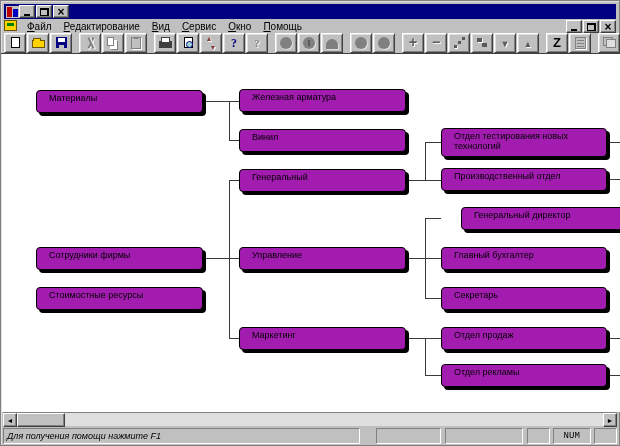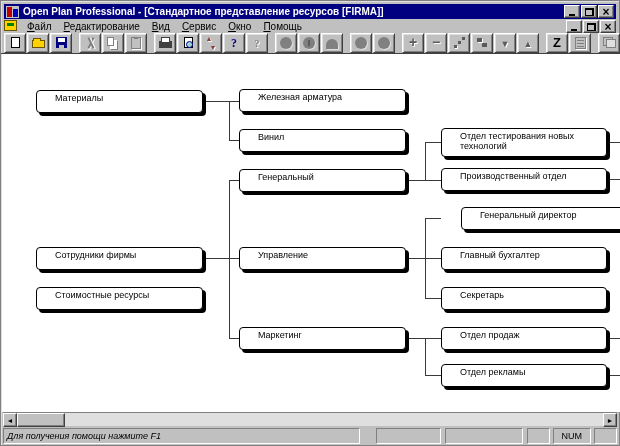--- a/index.html
+++ b/index.html
@@ -78,23 +78,23 @@
   .ic-up::before   { content:"▲"; font-size:9px; color:#5a5a5a; text-shadow:1px 1px 0 #fff; }
   .ic-z::before { content:"Z"; font:bold 13px/1 "Liberation Sans",sans-serif; color:#000; }
   .ic-notes { width:11px; height:12px; background:#c0c0c0; border:1px solid #808080; box-shadow:1px 1px 0 #fff; }
   .ic-notes::before { content:""; position:absolute; left:1px; top:2px; width:7px; height:1px; background:#808080; box-shadow:0 3px 0 #808080, 0 6px 0 #808080; }
   .ic-cascade { width:13px; height:11px; }
   .ic-cascade::before { content:""; position:absolute; left:0; top:0; width:8px; height:7px; border:1px solid #808080; background:#c0c0c0; }
   .ic-cascade::after  { content:""; position:absolute; right:0; bottom:0; width:8px; height:7px; border:1px solid #808080; background:#dfdfdf; }
 
   
   .canvas { position:absolute; left:1px; top:53px; width:618px; height:358px; background:#fff; }
-  .node { position:absolute; background:#ffffff; border:1px solid #000; border-radius:4px;
+  .node { position:absolute; background:#a21caf; border:1px solid #000; border-radius:4px;
           box-shadow:3px 3px 0 #000; font-size:9px; line-height:10px; color:#000;
-          padding:2px 3px 0 18px; overflow:hidden; }
+          padding:2px 3px 0 12px; overflow:hidden; }
   .cline { position:absolute; background:#3a3a3a; }
 
   
   .hscroll { position:absolute; left:2px; right:2px; top:411px; height:14px; background:#dfdfdf;
              border-top:1px solid #808080; }
   .sbtn { position:absolute; top:0; width:14px; height:14px; background:#c0c0c0; border:1px solid;
           border-color:#fff #404040 #404040 #fff; box-shadow: inset -1px -1px 0 #808080;
           display:flex; align-items:center; justify-content:center; padding:0; }
   .sbtn-left { left:0; } .sbtn-right { right:0; }
   .sbtn-left::before  { content:"◄"; font-size:7px; color:#000; }
@@ -103,31 +103,30 @@
             border:1px solid; border-color:#fff #404040 #404040 #fff; box-shadow: inset -1px -1px 0 #808080; }
 
   
   .statusbar { position:absolute; left:2px; right:2px; top:427px; height:16px; display:flex; align-items:stretch; }
   .spanel { border:1px solid; border-color:#808080 #fff #fff #808080; font-size:9px; color:#000;
             padding:2px 3px 0 3px; white-space:nowrap; overflow:hidden; }
   .sp-msg { width:377px; margin-right:16px;font-style:italic; }
   .sp-a { width:68px; margin-right:4px; }
   .sp-b { width:82px; margin-right:4px; }
   .sp-c { width:23px; margin-right:3px; }
-  .sp-num { width:40px; margin-right:3px; text-align:center; }
+  .sp-num { width:40px; margin-right:3px; text-align:center;font-family:Liberation Mono, monospace; }
   .sp-d { width:24px; }
 </style>
 </head>
 <body>
 
 <div class="window">
 
   <div class="titlebar">
     <span class="app-icon"></span>
-    <span class="title-text">Open Plan Professional - [Стандартное представление ресурсов [FIRMA]]</span>
     <span class="win-controls">
       <button class="wc">
           <span class="g-min"></span>
         </button>
       <button class="wc">
           <span class="g-rest"></span>
         </button>
       <button class="wc">
           <span class="g-close"></span>
         </button>

